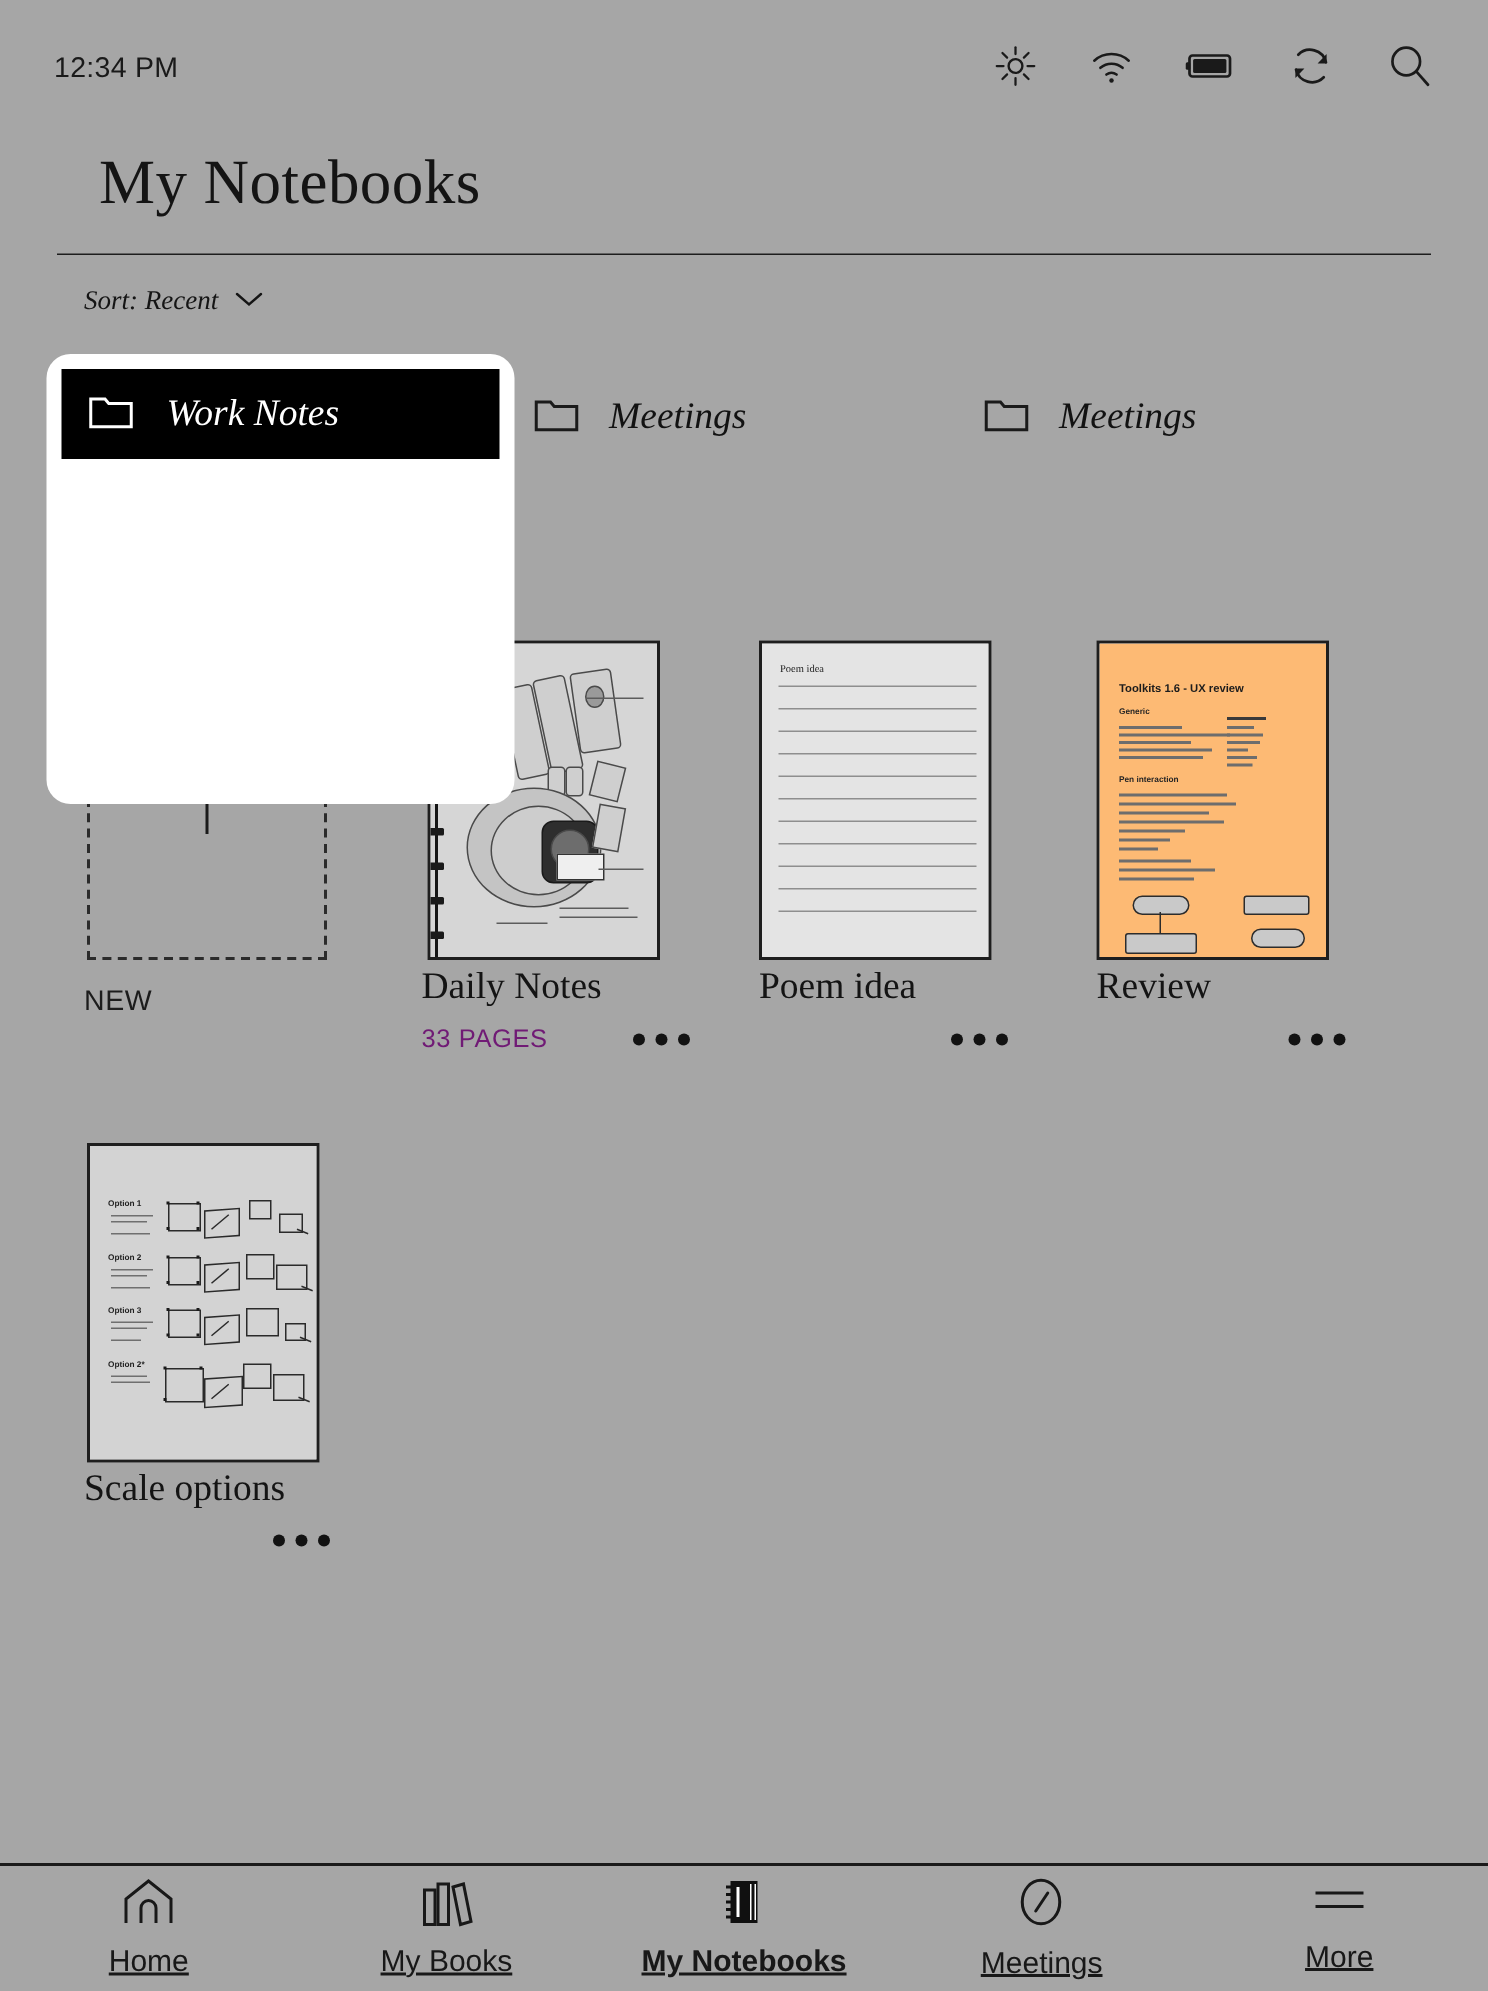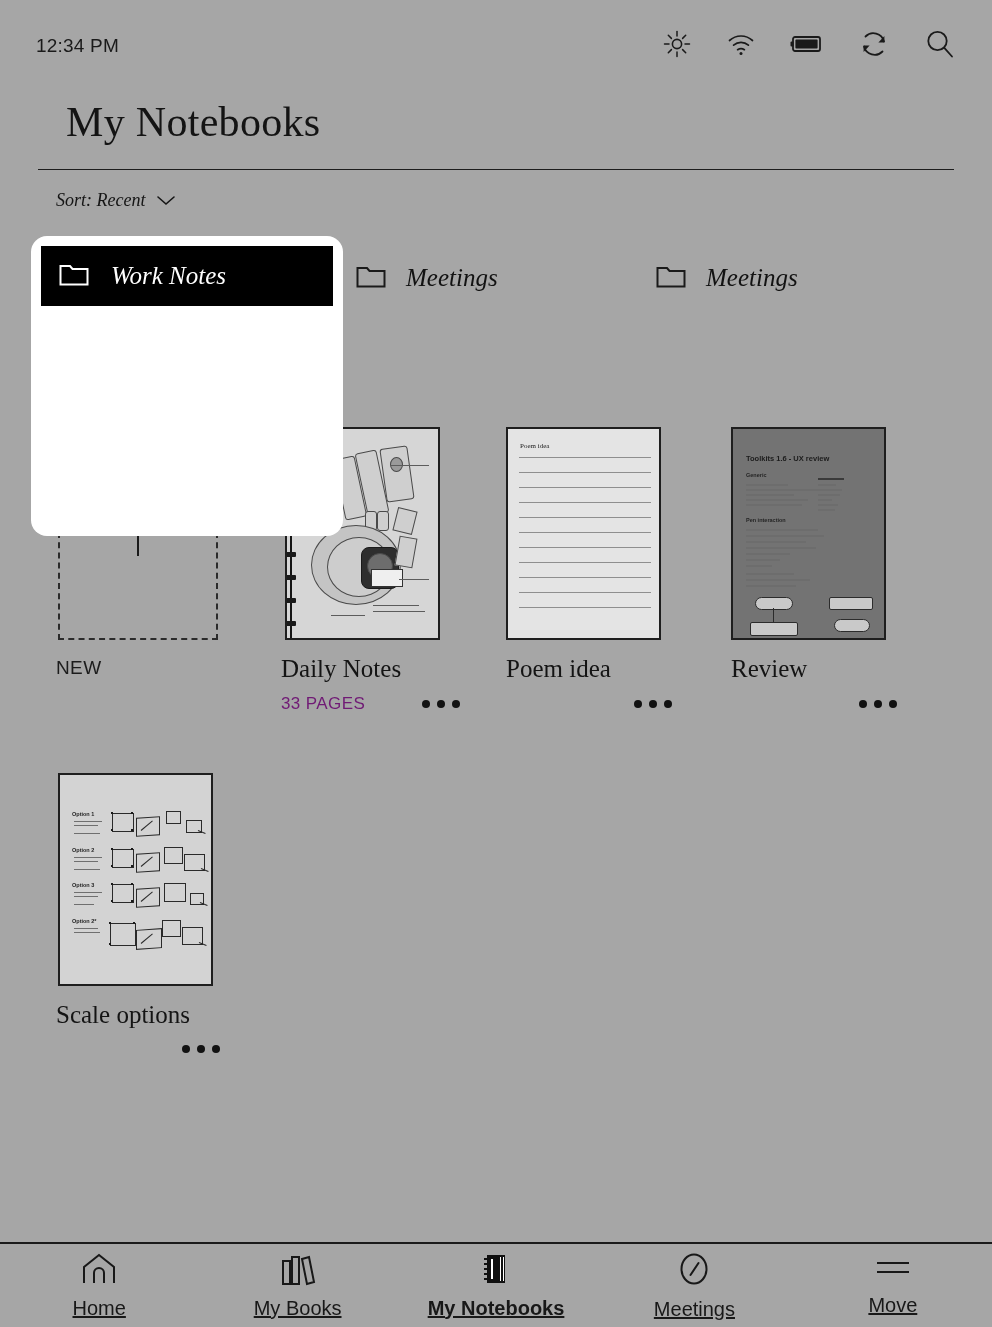--- a/index.html
+++ b/index.html
@@ -301,21 +301,21 @@
     background: #5c5c5c;
     transform-origin: left center;
   }
   .sk-dark { background: #2e2e2e; border-color: #1a1a1a; }
 
   
   .cap-title {
     font-family: "Liberation Serif", serif;
     font-size: 25px;
     color: #141414;
-    margin-top: 15px;
+    margin-top: 4px;
     line-height: 1.1;
   }
   .cap-row {
     display: flex;
     align-items: center;
     margin-top: 11px;
     height: 20px;
   }
   .cap-pages {
     font-family: "Liberation Sans", sans-serif;
@@ -640,21 +640,21 @@
             <i></i>
             <i></i>
             <i></i>
           </span>
       </div>
     </div>
 
     <div class="cell">
       <div class="thumb-wrap">
         <div class="page-thumb thumb-review">
-          <div class="thumb-inner" style="background:#737373;">
+          <div class="thumb-inner" style="background:#fdba74;">
             <div class="rv-title">Toolkits 1.6 - UX review</div>
             <div class="rv-h" style="top:43px">Generic</div>
             <div class="rv-line" style="left:13px;top:55px;width:42px;"></div>
             <div class="rv-line" style="left:13px;top:60px;width:74px;"></div>
             <div class="rv-line" style="left:13px;top:65px;width:48px;"></div>
             <div class="rv-line" style="left:13px;top:70px;width:62px;"></div>
             <div class="rv-line" style="left:13px;top:75px;width:56px;"></div>
             <div class="rv-line" style="left:85px;top:49px;width:26px;background:#3a3a3a;"></div>
             <div class="rv-line" style="left:85px;top:55px;width:18px;"></div>
             <div class="rv-line" style="left:85px;top:60px;width:24px;"></div>
@@ -845,16 +845,16 @@
 
   <div class="nav-item">
     <span>
       <svg width="38" height="28" viewBox="0 0 38 28">
         <g stroke="#181818" stroke-width="2">
           <line x1="3" y1="8" x2="35" y2="8"></line>
           <line x1="3" y1="17" x2="35" y2="17"></line>
         </g>
       </svg>
     </span>
-    <span class="nav-label">Move</span>
+    <span class="nav-label">More</span>
   </div>
 
 </div>
 
 </body></html>

